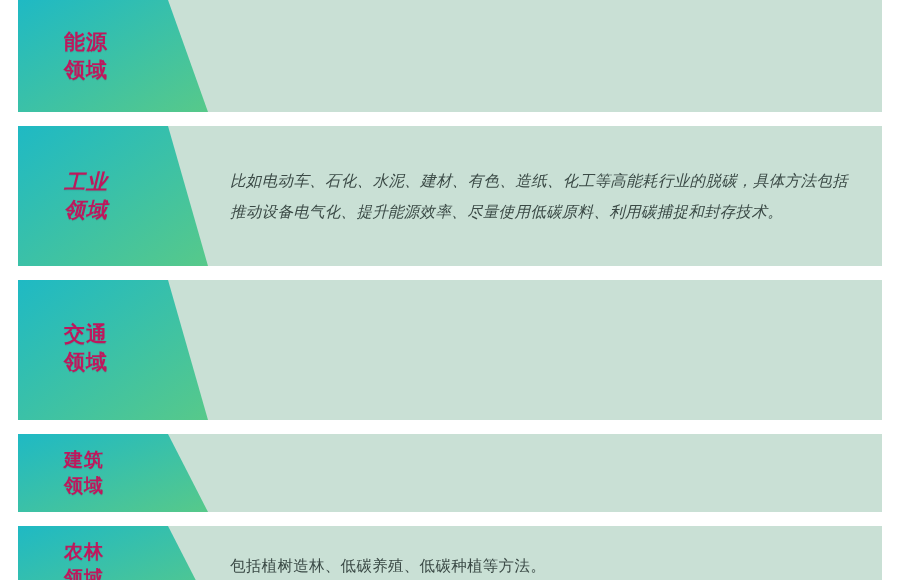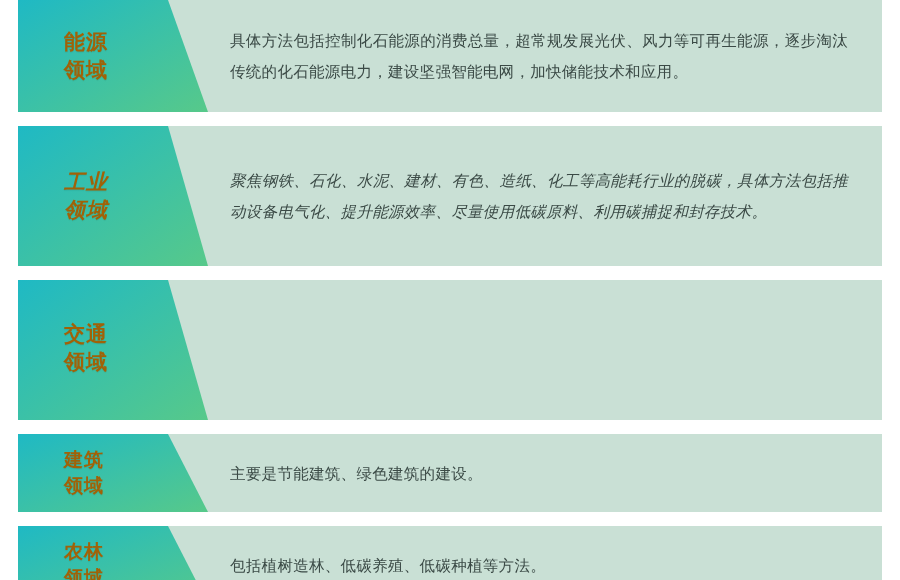--- a/index.html
+++ b/index.html
@@ -41,21 +41,21 @@
     display: block;
   }
   .label-text {
     position: absolute;
     left: 46px;
     top: 0;
     bottom: 0;
     display: flex;
     flex-direction: column;
     justify-content: center;
-    color: #a16207;
+    color: #be185d;
     font-size: 21px;
     line-height: 1.35;
     letter-spacing: 1px;
     font-weight: bold;
     z-index: 2;
     text-shadow: 0 1px 1px rgba(0,0,0,0.08);
   }
   .body-text {
     flex: 1 1 auto;
     padding: 22px 34px 22px 22px;
@@ -89,40 +89,39 @@
             <stop offset="100%" stop-color="#57c98a"></stop>
           </linearGradient>
         </defs>
         <polygon points="0,0 150,0 190,112 0,112" fill="url(#g0)"></polygon>
       </svg>
       <div class="label-text">
         <span>能源</span>
         <span>领域</span>
       </div>
     </div>
-    <div class="body-text">具体方法包括控制化石能源的消费总量，超常规发展光伏、风力等可再生能源，逐步淘汰传统的化石能源电力，建设坚强智能电网，加快储能技术和应用。</div>
   </div>
 
   <div class="row row-1">
     <div class="label-wrap">
       <svg class="label-shape" viewBox="0 0 190 140" preserveAspectRatio="none">
         <defs>
           <linearGradient id="g1" x1="0" y1="0" x2="1" y2="1">
             <stop offset="0%" stop-color="#1fb9c4"></stop>
             <stop offset="100%" stop-color="#57c98a"></stop>
           </linearGradient>
         </defs>
         <polygon points="0,0 150,0 190,140 0,140" fill="url(#g1)"></polygon>
       </svg>
       <div class="label-text">
         <span>工业</span>
         <span>领域</span>
       </div>
     </div>
-    <div class="body-text">聚焦钢铁、石化、水泥、建材、有色、造纸、化工等高能耗行业的脱碳，具体方法包括推动设备电气化、提升能源效率、尽量使用低碳原料、利用碳捕捉和封存技术。</div>
+    <div class="body-text">比如电动车、石化、水泥、建材、有色、造纸、化工等高能耗行业的脱碳，具体方法包括推动设备电气化、提升能源效率、尽量使用低碳原料、利用碳捕捉和封存技术。</div>
   </div>
 
   <div class="row row-2">
     <div class="label-wrap">
       <svg class="label-shape" viewBox="0 0 190 140" preserveAspectRatio="none">
         <defs>
           <linearGradient id="g2" x1="0" y1="0" x2="1" y2="1">
             <stop offset="0%" stop-color="#1fb9c4"></stop>
             <stop offset="100%" stop-color="#57c98a"></stop>
           </linearGradient>
@@ -145,21 +144,20 @@
             <stop offset="100%" stop-color="#57c98a"></stop>
           </linearGradient>
         </defs>
         <polygon points="0,0 150,0 190,78 0,78" fill="url(#g3)"></polygon>
       </svg>
       <div class="label-text">
         <span>建筑</span>
         <span>领域</span>
       </div>
     </div>
-    <div class="body-text">主要是节能建筑、绿色建筑的建设。</div>
   </div>
 
   <div class="row row-4">
     <div class="label-wrap">
       <svg class="label-shape" viewBox="0 0 190 78" preserveAspectRatio="none">
         <defs>
           <linearGradient id="g4" x1="0" y1="0" x2="1" y2="1">
             <stop offset="0%" stop-color="#1fb9c4"></stop>
             <stop offset="100%" stop-color="#57c98a"></stop>
           </linearGradient>

